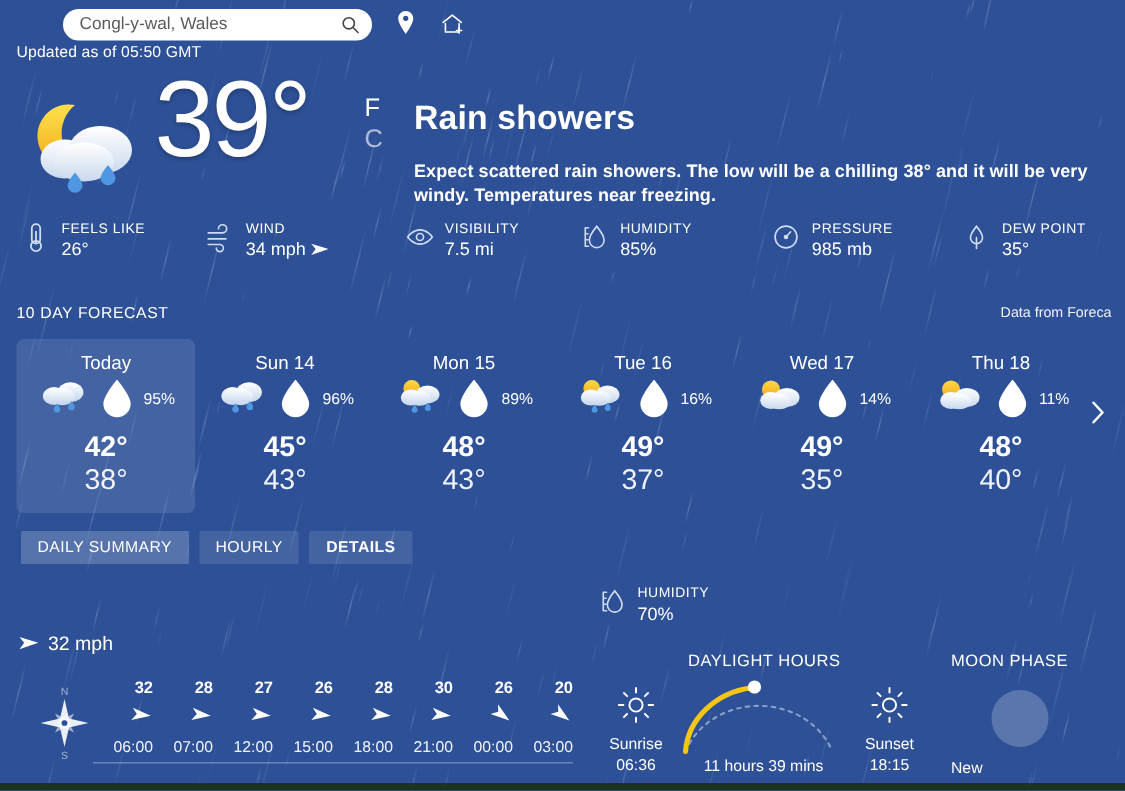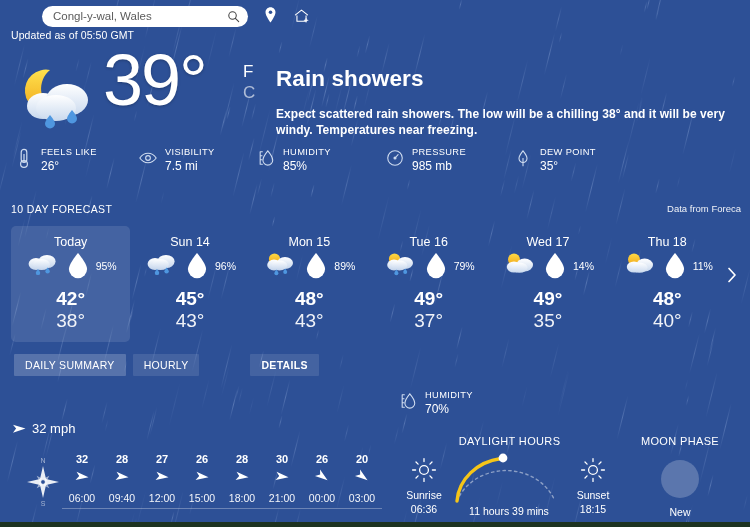--- a/index.html
+++ b/index.html
@@ -159,21 +159,21 @@
     display: flex; gap: 7px;
   }
   .tab {
     height: 22px; padding: 0 11px;
     background: rgba(255,255,255,.11);
     display: flex; align-items: center;
     font-size: 10.5px; letter-spacing: .3px;
     cursor: pointer; border-radius: 1px;
   }
   .tab.active { background: rgba(255,255,255,.2); }
-  .tab.strong { font-weight: 700; margin-left: 44px; }
+  .tab.strong { font-weight: 700; }
 
   
   .lower-metrics {
     position: absolute; left: 398px; top: 389px;
     display: flex; gap: 163px;
   }
 
   
   .wind-panel { position: absolute; left: 12px; top: 416px; width: 370px; }
   .wind-title { font-size: 12.5px; color: rgba(255,255,255,.92); }
@@ -181,21 +181,21 @@
     display: flex; align-items: center; gap: 5px;
     font-size: 13px; margin-top: 5px;
   }
   .wind-grid {
     position: absolute; left: 50px; top: 36px;
     width: 320px;
     display: flex;
   }
   .wind-col {
     width: 40px;
-    display: flex; flex-direction: column; align-items: center;
+    display: flex; flex-direction: column; align-items: flex-end;
   }
   .wind-col .wv { font-size: 11px; font-weight: 700; line-height: 15px; }
   .wind-col .wa { height: 20px; display: flex; align-items: center; }
   .wind-col .wt {
     font-size: 10.5px; line-height: 16px; padding-top: 3px;
     color: rgba(255,255,255,.95); white-space: nowrap;
   }
   .wind-rule {
     position: absolute; left: 50px; top: 92px;
     width: 320px; height: 1px; background: rgba(255,255,255,.3);
@@ -216,21 +216,21 @@
   .sun-block.right { left: 169px; top: 22px; }
   .sun-block svg { width: 26px; height: 26px; }
   .sun-block .sl { font-size: 10.5px; line-height: 14px; margin-top: 1px; }
   .sun-block .st { font-size: 10.5px; line-height: 14px; }
   .dl-dur {
     position: absolute; left: 39px; top: 70px; width: 150px;
     text-align: center; font-size: 10.5px;
   }
 
   
-  .moon { position: absolute; left: 634px; top: 435px; width: 92px; text-align: center; }
+  .moon { position: absolute; left: 634px; top: 435px; width: 92px; text-align: left; }
   .moon .mt { font-size: 11px; letter-spacing: .35px; }
   .moon .disc {
     width: 38px; height: 38px; border-radius: 50%;
     background: rgba(255,255,255,.22);
     margin: 13px auto 0;
   }
   .moon .mn { font-size: 10.5px; margin-top: 8px; }
 
   .bottom-strip {
     position: absolute; left: 0; bottom: 0;
@@ -524,20 +524,36 @@
         <rect x="7.2" y="2.4" width="5.6" height="13" rx="2.8"></rect>
         <circle cx="10" cy="17" r="3.4"></circle>
           <line x1="10" y1="7" x2="10" y2="15"></line>
       </svg>
       <div>
         <div class="mlabel">FEELS LIKE</div>
         <div class="mval">26°</div>
       </div>
     </div>
 
+    <div class="metric" style="width:134px;">
+      <svg class="micon" viewBox="0 0 22 22" fill="none" stroke="#cfdcf0" stroke-width="1.2" stroke-linecap="round">
+        <path d="M2 8h10.5a3 3 0 1 0-3-3"></path>
+          <path d="M2 12.4h13"></path>
+          <path d="M2 16.5h8.5a2.6 2.6 0 1 1-2.6 2.6"></path>
+      </svg>
+      <div>
+        <div class="mlabel">WIND</div>
+        <div class="mval">
+          <span>34 mph</span>
+          <svg width="13" height="11" viewBox="0 0 13 11" fill="#fff">
+            <path d="M0.5 1.5 12 5 0.5 9 3.4 5z"></path>
+          </svg>
+        </div>
+      </div>
+    </div>
 
     <div class="metric" style="width:118px;">
       <svg class="micon" viewBox="0 0 22 22" fill="none" stroke="#cfdcf0" stroke-width="1.2">
         <path d="M2 11s3.6-5.2 9-5.2S20 11 20 11s-3.6 5.2-9 5.2S2 11 2 11z"></path>
           <circle cx="11" cy="11" r="2.6"></circle>
       </svg>
       <div>
         <div class="mlabel">VISIBILITY</div>
         <div class="mval">7.5 mi</div>
       </div>
@@ -684,21 +700,21 @@
       <ellipse cx="11" cy="14" rx="6.8" ry="5.4" fill="url(#fc2)"></ellipse>
       <ellipse cx="22" cy="12" rx="8" ry="6" fill="url(#fc2)"></ellipse>
       <ellipse cx="16.5" cy="14.5" rx="7.8" ry="5" fill="url(#fc2)"></ellipse>
       <path d="M13.4 18.6c0 0-2 2.6-2 3.6a2 2 0 0 0 4 0C15.4 21.2 13.4 18.6 13.4 18.6z" fill="#4f97e0"></path>
       <path d="M22.2 17.4c0 0-2 2.6-2 3.6a2 2 0 0 0 4 0C24.2 20 22.2 17.4 22.2 17.4z" fill="#4f97e0"></path>
     </svg></span>
          <span class="fc-precip">
             <svg width="7" height="10" viewBox="0 0 7 10" fill="#fff">
               <path d="M3.5 0C3.5 0 0 4.1 0 6.2a3.5 3.5 0 0 0 7 0C7 4.1 3.5 0 3.5 0z"></path>
             </svg>
-            <span>79%</span>
+            <span>16%</span>
           </span>
        </div>
        <div class="fc-hi">49°</div>
        <div class="fc-lo">37°</div>
       </div>
       <div class="fc-card">
         <div class="fc-day">Wed 17</div>
        <div class="fc-iconrow">
          <span><svg viewBox="0 0 34 26">
       <defs>
@@ -809,21 +825,21 @@
        </div>
        <div class="wt">06:00</div>
         </div>
         <div class="wind-col">
           <div class="wv">28</div>
        <div class="wa">
          <svg width="15" height="12" viewBox="0 0 13 11" fill="#fff" style="transform:rotate(7deg)">
            <path d="M0.5 1.5 12 5 0.5 9 3.4 5z"></path>
          </svg>
        </div>
-       <div class="wt">09:40</div>
+       <div class="wt">07:00</div>
         </div>
         <div class="wind-col">
           <div class="wv">27</div>
        <div class="wa">
          <svg width="15" height="12" viewBox="0 0 13 11" fill="#fff" style="transform:rotate(7deg)">
            <path d="M0.5 1.5 12 5 0.5 9 3.4 5z"></path>
          </svg>
        </div>
        <div class="wt">12:00</div>
         </div>

